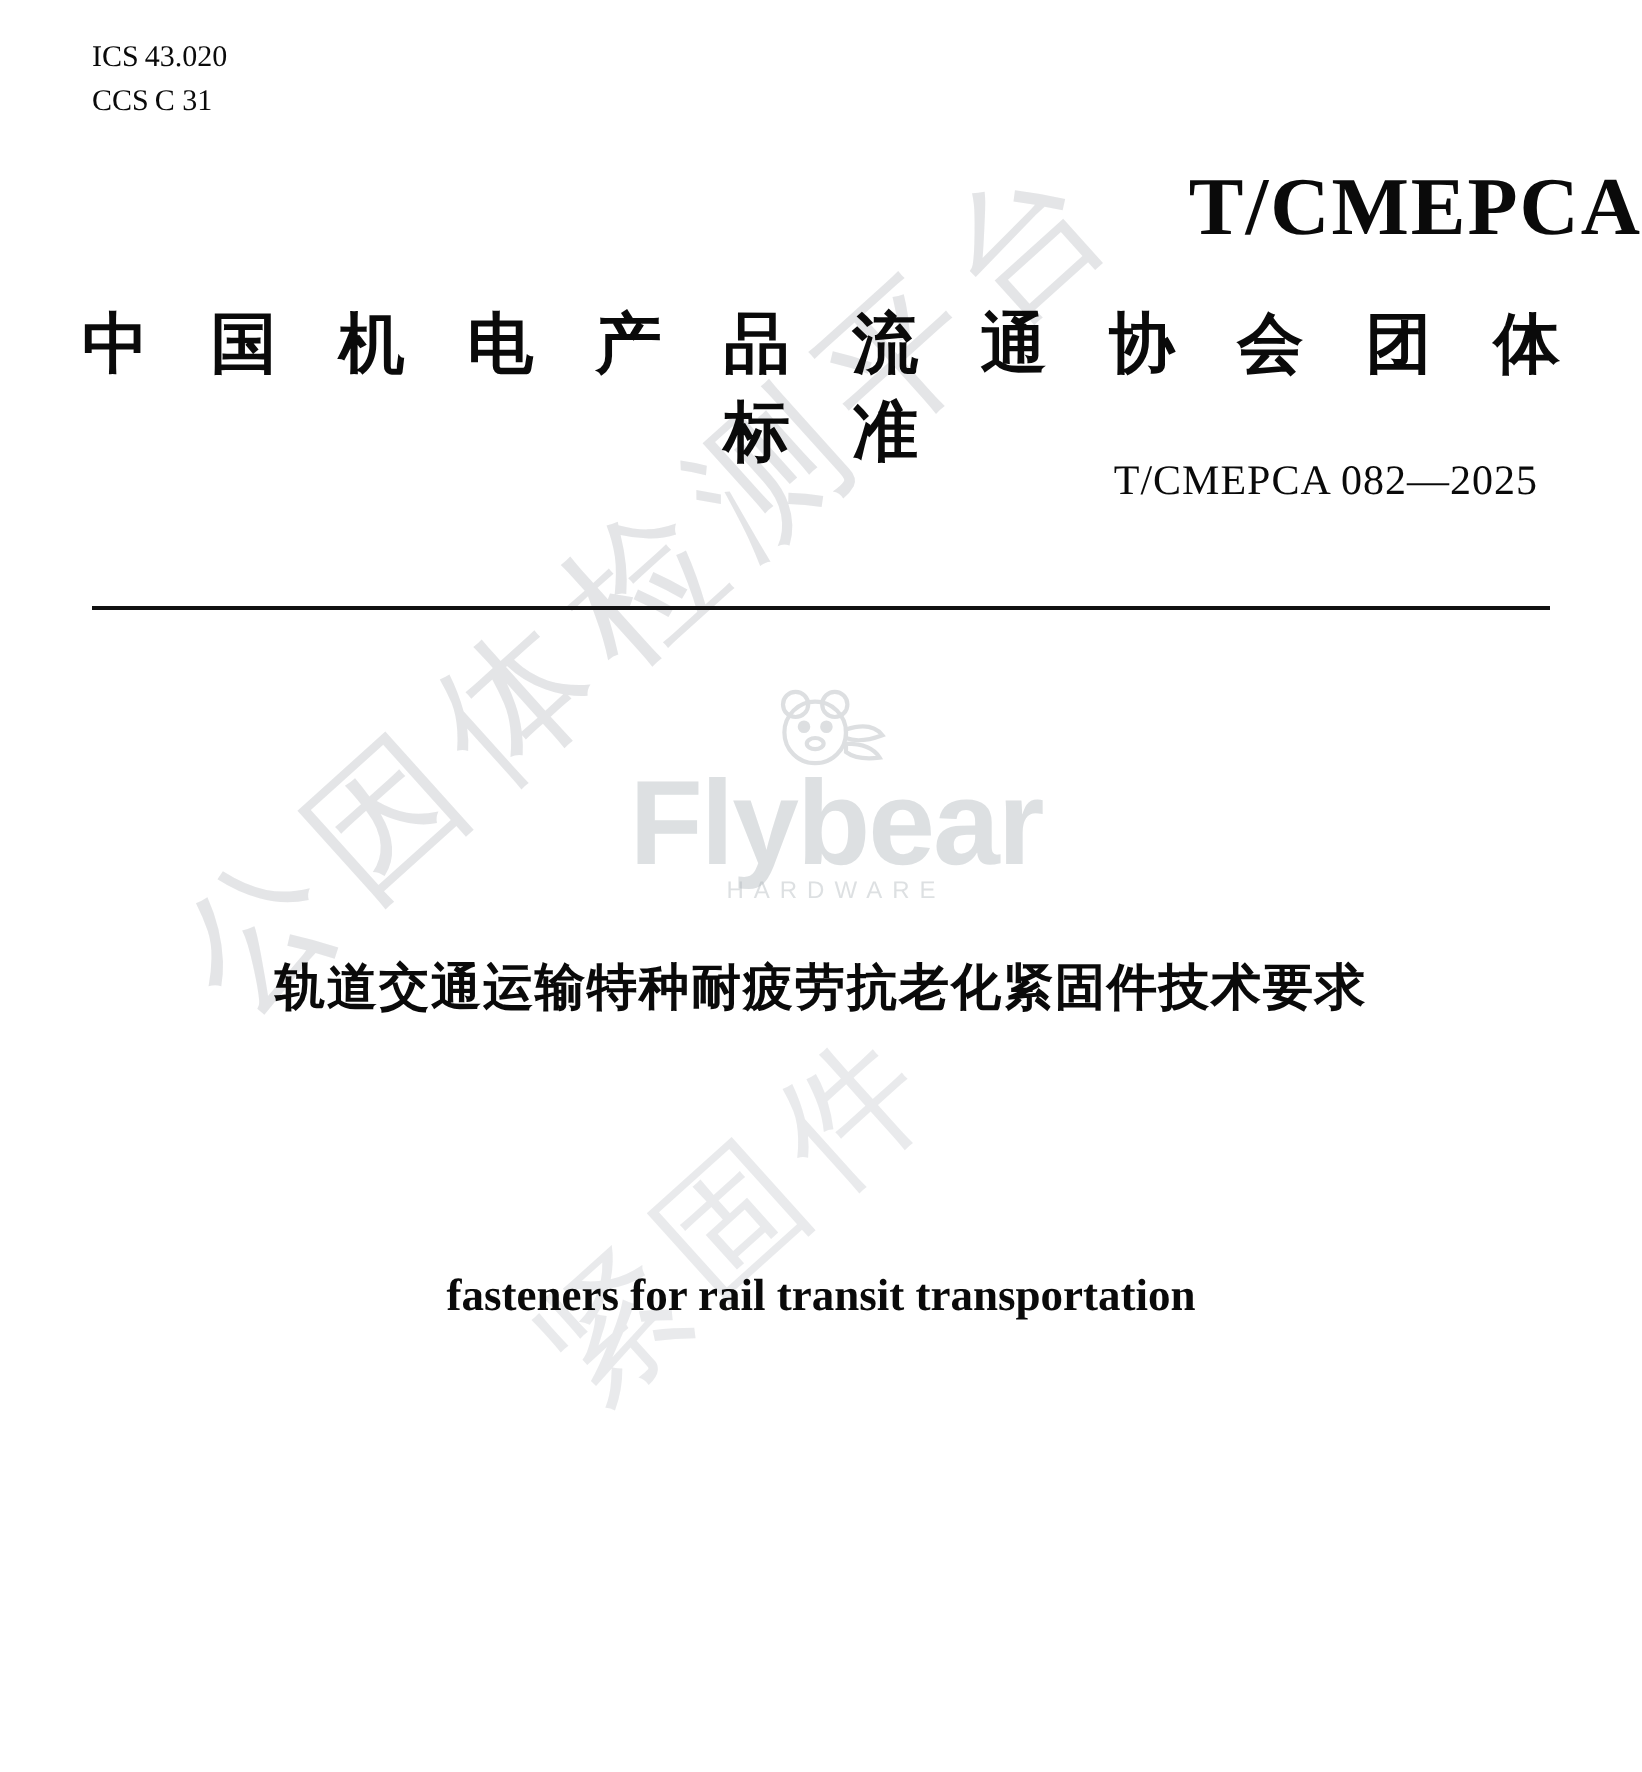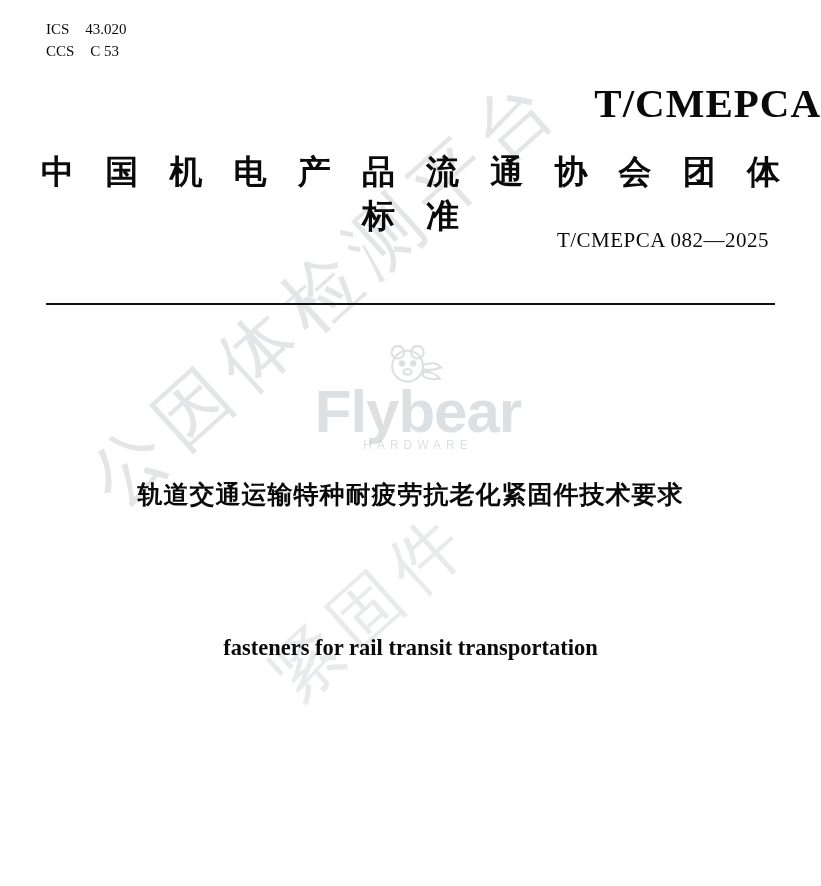--- a/index.html
+++ b/index.html
@@ -95,21 +95,21 @@
   }
   .ics-line {
     font-size: 15px;
     white-space: nowrap;
   }
   .ics-line b {
     font-weight: 400;
   }
   .ics-line .val {
     font-weight: 400;
-    margin-left: 16px;
+    margin-left: 3px;
   }
 
   .std-title {
     position: absolute;
     left: 0;
     right: 0;
     top: 68px;
     text-align: right;
     font-family: "Liberation Serif", serif;
     font-weight: 700;
@@ -206,21 +206,21 @@
       <div class="fb-word">Flybear</div>
       <div class="fb-sub">HARDWARE</div>
     </div>
   </div>
 
   <div class="ics-block">
     <div class="ics-line">
       <b>ICS</b><span class="val">43.020</span>
     </div>
     <div class="ics-line">
-      <b>CCS</b><span class="val">C 53</span>
+      <b>CCS</b><span class="val">C 31</span>
     </div>
   </div>
 
   <div class="std-title">T/CMEPCA</div>
 
   <div class="std-cn">中 国 机 电 产 品 流 通 协 会 团 体 标 准</div>
 
   <div class="std-code">T/CMEPCA  082—2025</div>
 
   <div class="rule"></div>

